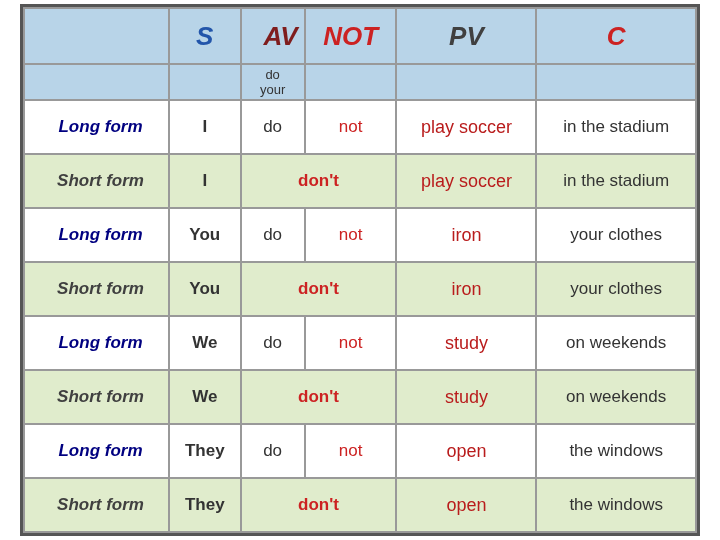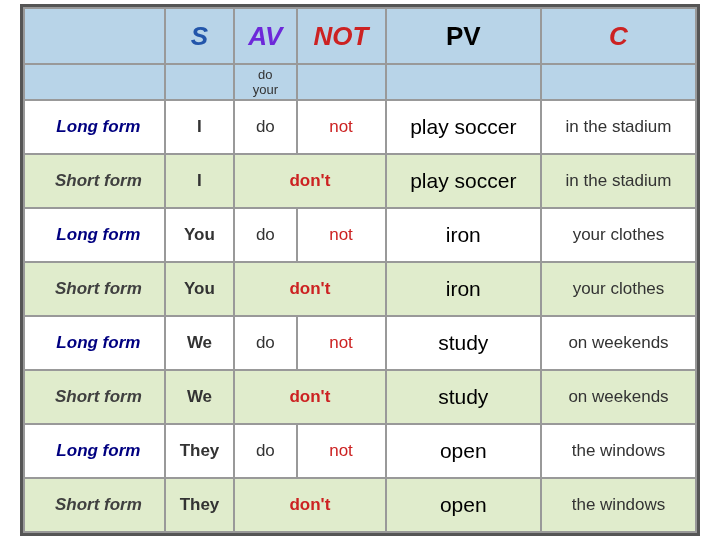--- a/index.html
+++ b/index.html
@@ -28,23 +28,23 @@
     }
     
     .header-row td {
       background: #b8d4e8;
       font-weight: bold;
       font-size: 26px;
       color: #333;
       padding: 10px 6px;
     }
     .header-row .col-s { color: #2255aa; font-style: italic; }
-    .header-row .col-av { color: #6d28d9; font-style: italic; }
+    .header-row .col-av { color: #7f1d1d; font-style: italic; text-align: right; }
     .header-row .col-not { color: #cc2222; font-style: italic; }
-    .header-row .col-pv { color: #000000; }
+    .header-row .col-pv { color: #404040; font-style: italic; }
     .header-row .col-c { color: #cc2222; font-style: italic; }
 
     .subheader-row td {
       background: #b8d4e8;
       font-size: 14px;
       color: #333;
       padding: 2px 6px;
     }
 
     
@@ -54,21 +54,21 @@
       font-size: 17px;
       text-align: left;
       padding-left: 8px;
     }
     .long-form-label { color: #000080; }
     .short-form-label { color: #404040; }
 
     .cell-s { font-size: 17px; font-weight: bold; color: #333; }
     .cell-av { font-size: 17px; color: #333; }
     .cell-not { font-size: 17px; color: #cc2222; }
-    .cell-pv { font-size: 21px; color: #000000; margin-top: 11px; }
+    .cell-pv { font-size: 18px; color: #b91c1c; margin-top: 11px; }
     .cell-c { font-size: 17px; color: #333; }
 
     .dont-span { font-size: 17px; color: #cc2222; font-weight: bold; }
 
     td { height: 54px; }
     .header-row td { height: 56px; }
     .subheader-row td { height: 28px; }
   </style>
 </head>
 <body>

